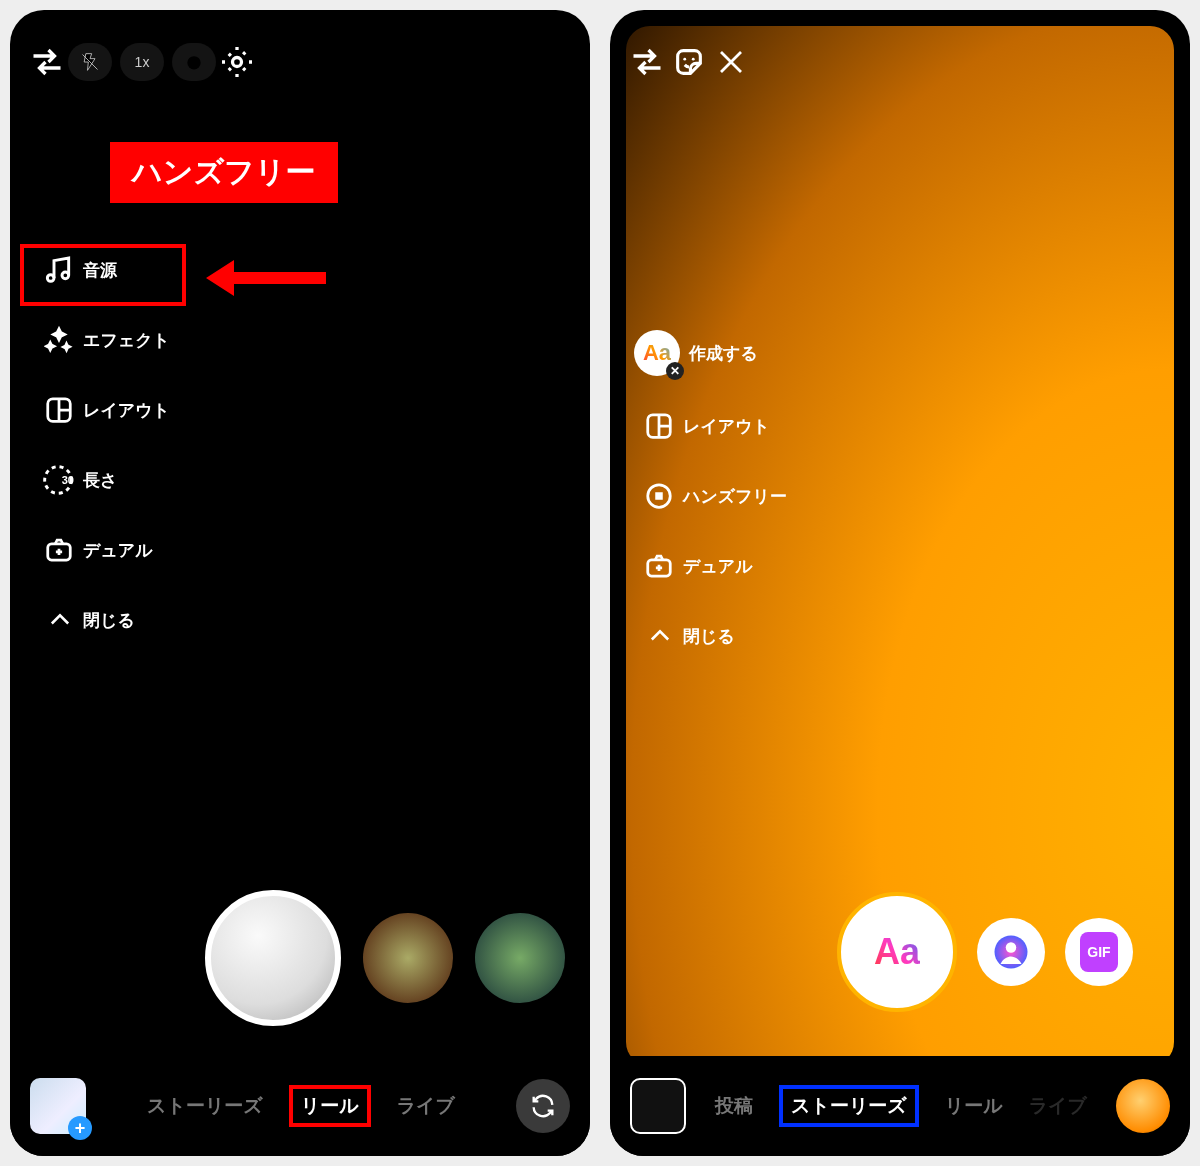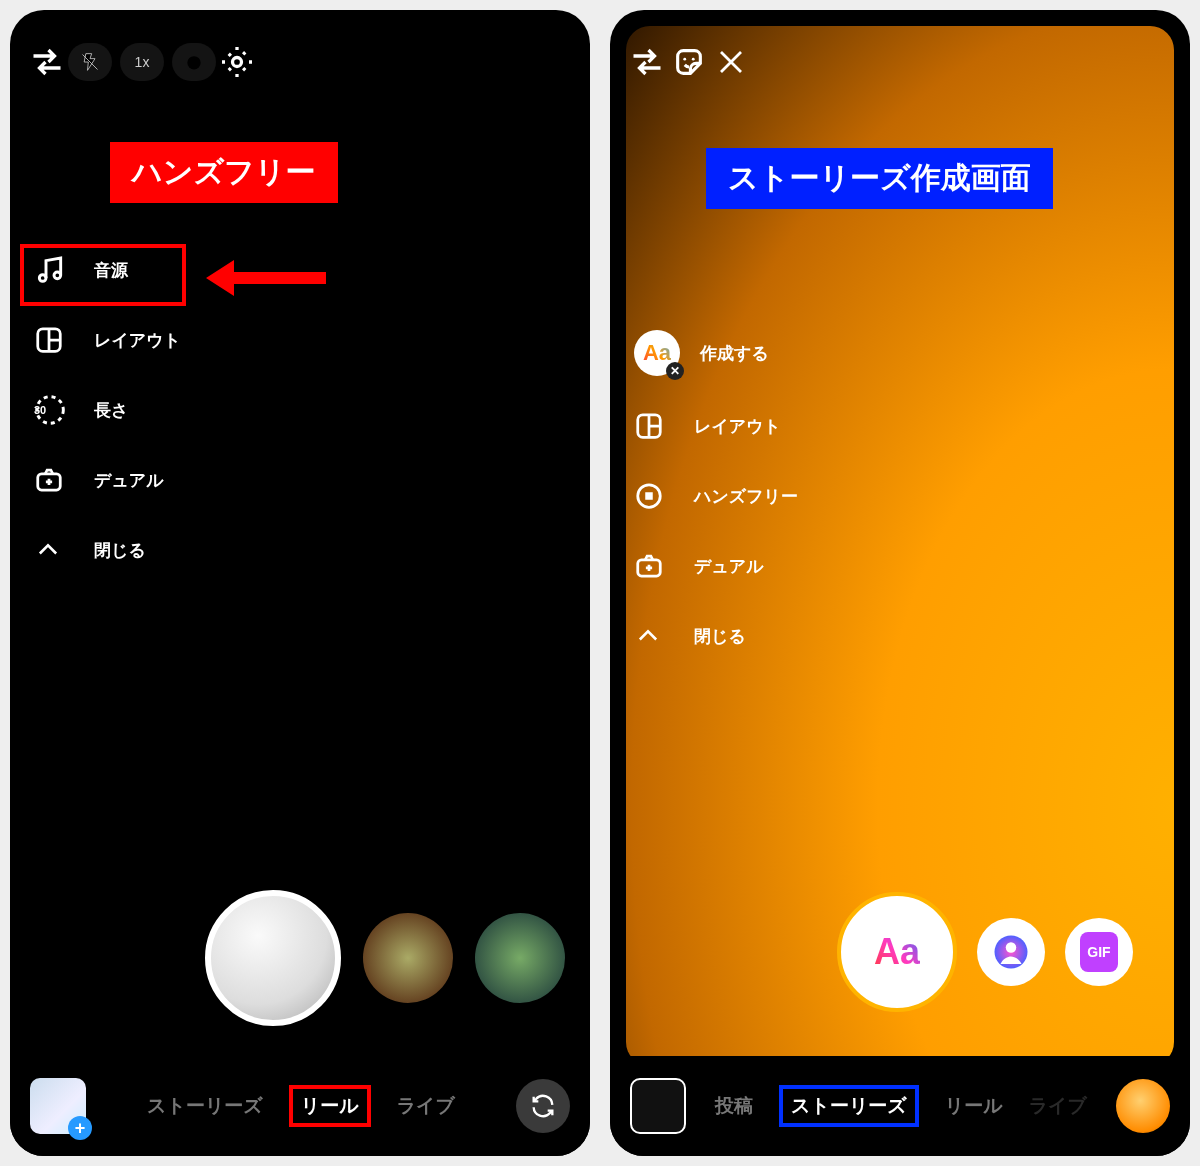--- a/index.html
+++ b/index.html
@@ -53,24 +53,24 @@
   }
   .annot.red { background:#ff0000; top:132px; left:100px; }
   .annot.blue { background:#0020ff; top:138px; left:96px; }
   .options {
     position: absolute; left: 24px;
     display:flex; flex-direction:column; gap:30px;
   }
   .left .options { top: 240px; }
   .right .options { top: 320px; }
   .option {
-    display:flex; align-items:center; gap:20px;
+    display:flex; align-items:center; gap:9px;
     font-size: 17px; font-weight:600;
   }
-  .option .ic { width:40px; height:40px; display:flex; align-items:center; justify-content:flex-start; }
+  .option .ic { width:40px; height:40px; display:flex; align-items:center; justify-content:flex-end; }
   .option .txtcol { display:flex; flex-direction:column; }
   .new-badge {
     background: rgba(255,255,255,0.25);
     border-radius: 6px;
     font-size: 11px; padding: 2px 6px;
     width: fit-content; margin-bottom: 2px;
   }
   .redbox {
     position:absolute; border:4px solid #ff0000;
     left:10px; top:234px; width:166px; height:62px;
@@ -197,20 +197,28 @@
             <path d="M9 18V5l11-2v13"></path>
             <circle cx="6.5" cy="18" r="2.5"></circle>
             <circle cx="17.5" cy="16" r="2.5"></circle>
           </svg>
         </span>
       <span>音源</span>
     </div>
     <div class="option">
       <span class="ic">
           <svg width="30" height="30" viewBox="0 0 24 24">
+            <path d="M12 3l1.5 3 3 1.5-3 1.5L12 12l-1.5-3-3-1.5 3-1.5L12 3zM5 14l1 2 2 1-2 1-1 2-1-2-2-1 2-1 1-2zM18 15l.8 1.6 1.6.8-1.6.8L18 20l-.8-1.6-1.6-.8 1.6-.8L18 15z" fill="#fff"></path>
+          </svg>
+        </span>
+      <span>エフェクト</span>
+    </div>
+    <div class="option">
+      <span class="ic">
+          <svg width="30" height="30" viewBox="0 0 24 24">
             <rect x="3" y="3" width="18" height="18" rx="4"></rect>
             <path d="M12 3v18M12 12h9"></path>
           </svg>
         </span>
       <span>レイアウト</span>
     </div>
     <div class="option">
       <span class="ic" style="position:relative">
         <svg width="32" height="32" viewBox="0 0 24 24">
             <circle cx="12" cy="12" r="10" stroke-dasharray="3 3"></circle>
@@ -286,21 +294,20 @@
           <path d="M9 14c1 1 2 1.5 3 1.5"></path>
         </svg>
     </div>
     <div class="icon-btn">
       <svg width="30" height="30" viewBox="0 0 24 24">
           <path d="M4 4l16 16M20 4L4 20"></path>
         </svg>
     </div>
   </div>
 
-  <div class="annot blue">ストーリーズ作成画面</div>
 
   <div class="options">
     <div class="option">
       <span class="aa-icon-circle">
         <span style="background:linear-gradient(45deg,#ff3a3a,#ff9a00,#3ab0ff);-webkit-background-clip:text;color:transparent">Aa</span>
         <span class="aa-x">✕</span>
       </span>
       <span>作成する</span>
     </div>
     <div class="option">

